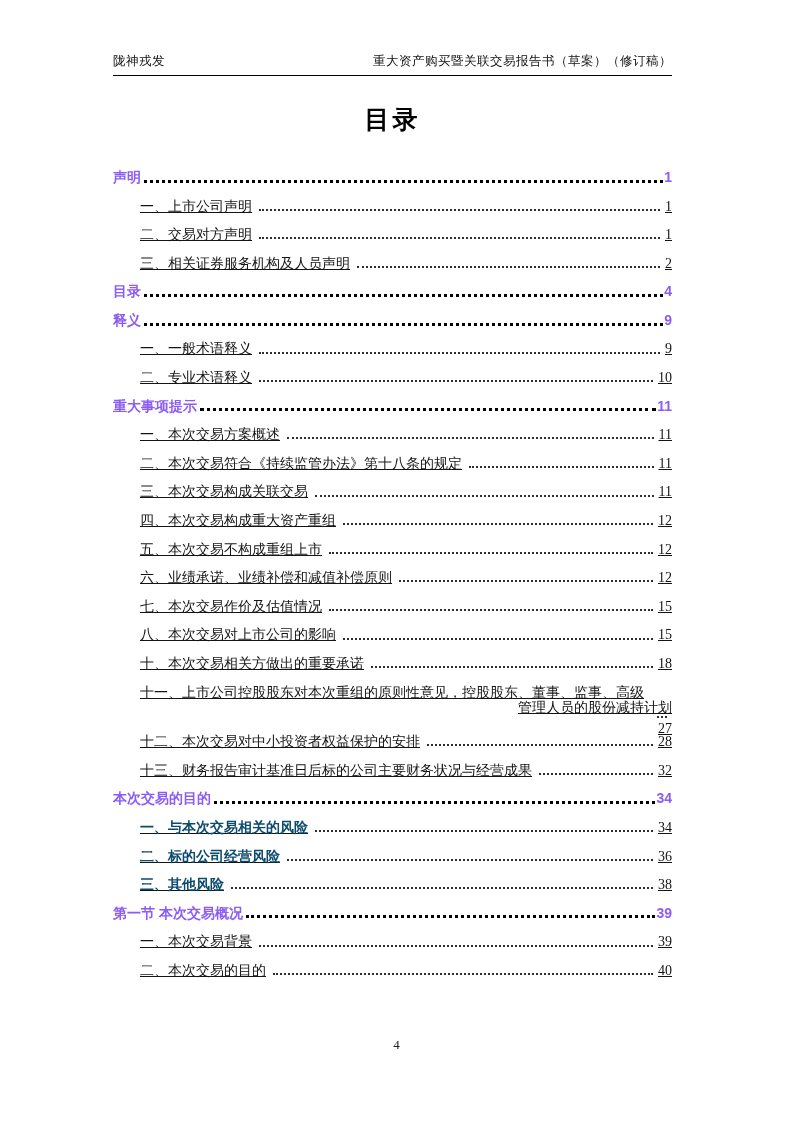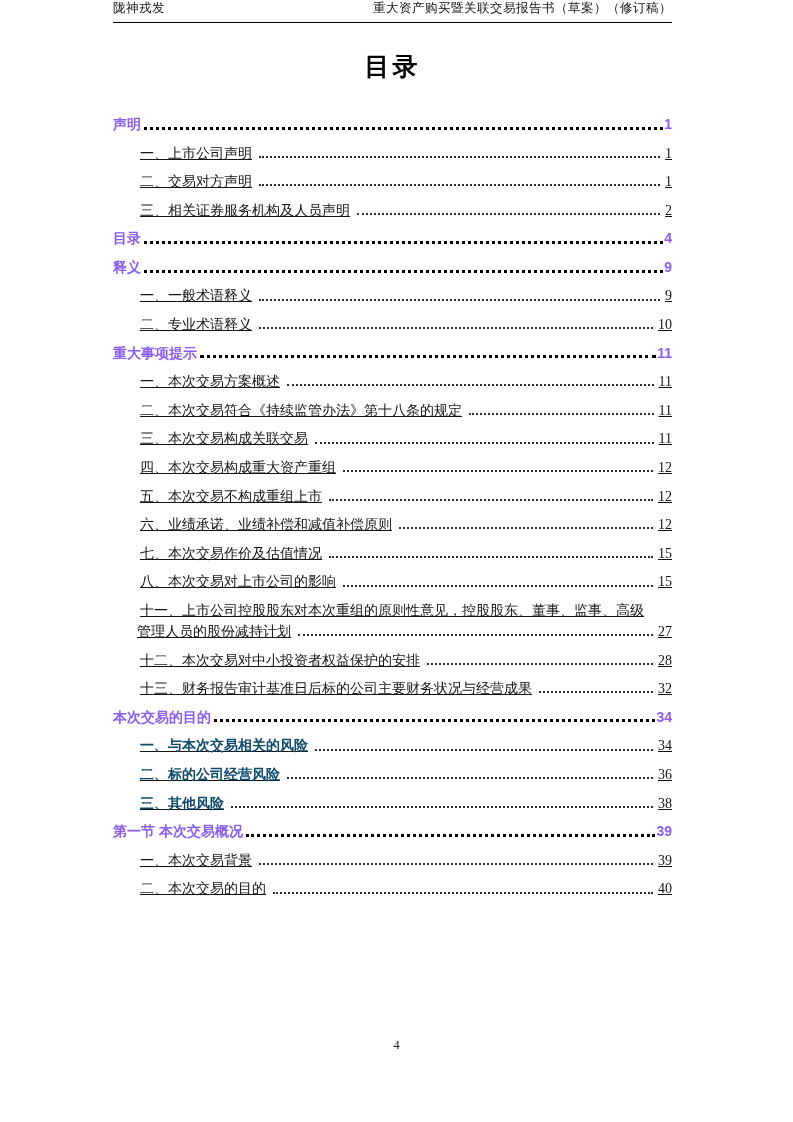--- a/index.html
+++ b/index.html
@@ -11,20 +11,21 @@
     position: relative;
     overflow: hidden;
   }
   .page {
     position: absolute;
     inset: 0;
     padding: 0 121px 0 113px;
   }
   
   .doc-header {
+    margin-top: 53px;
     display: flex;
     justify-content: space-between;
     align-items: flex-end;
     border-bottom: 1.5px solid #000;
     padding-bottom: 5px;
     font-size: 12.5px;
     letter-spacing: 0.5px;
     color: #111;
   }
   
@@ -71,21 +72,21 @@
   .toc-row.level-2 { padding-left: 27px; text-decoration: underline; }
   
   .toc-row.level-2.bold-label .toc-label {
     font-family: "Liberation Sans", sans-serif;
     font-weight: bold;
     color: #0c4a6e;
   }
   
   .toc-row.wrap-first { height: 28.6px; }
   .toc-row.wrap-first .toc-label { white-space: normal; }
-  .toc-row.wrap-cont { height: 21px; padding-left: 24px; }
+  .toc-row.wrap-cont { height: 21px; padding-left: 24px; flex-direction: column; }
   
   .doc-footer {
     position: absolute;
     left: 0;
     right: 0;
     top: 1037px;
     text-align: center;
     font-size: 13px;
     color: #222;
   }
@@ -199,20 +200,25 @@
     <span class="toc-page">15</span>
   </div>
 
   <div class="toc-row level-2">
     <span class="toc-label">八、本次交易对上市公司的影响</span>
     <span class="leader"></span>
     <span class="toc-page">15</span>
   </div>
 
 
+  <div class="toc-row level-2">
+    <span class="toc-label">十、本次交易相关方做出的重要承诺</span>
+    <span class="leader"></span>
+    <span class="toc-page">18</span>
+  </div>
 
   <div class="toc-row level-2 wrap-first">
     <span class="toc-label">十一、上市公司控股股东对本次重组的原则性意见，控股股东、董事、监事、高级</span>
 
   </div>
 
   <div class="toc-row level-2 wrap-cont">
     <span class="toc-label">管理人员的股份减持计划</span>
     <span class="leader"></span>
     <span class="toc-page">27</span>

